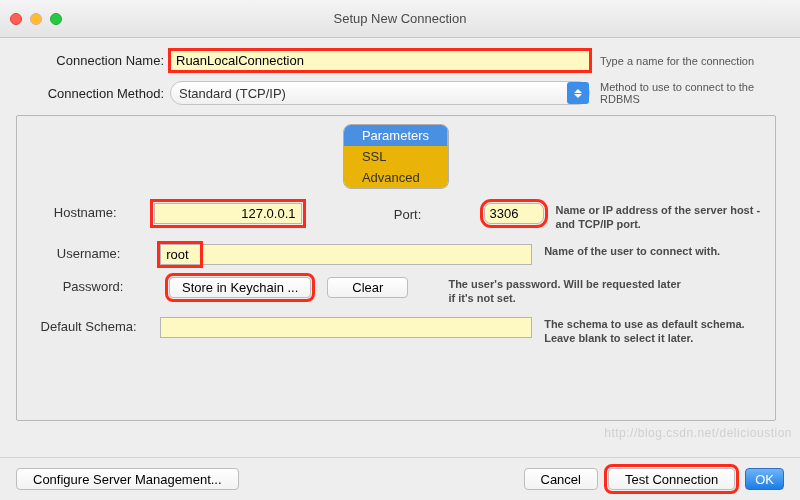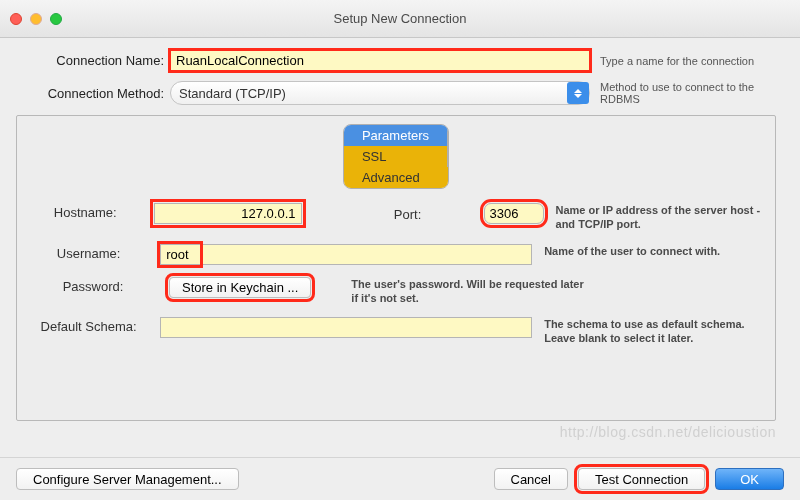--- a/index.html
+++ b/index.html
@@ -77,27 +77,27 @@
       display: inline-flex; align-items: center; cursor: default;
     }
     .btn-small { height: 21px; padding: 0 12px; }
     .footer {
       display: flex; align-items: center; padding: 10px 16px;
       gap: 10px; border-top: 1px solid #d4d4d4; margin-top: 36px;
     }
     .spacer { flex: 1; }
     .btn-ok {
       background: linear-gradient(#6fb4f9,#1a7de6); color: #fff; border: 1px solid #2d6fbf;
-      padding: 0 24px;
+      padding: 0 9px;
     }
     .hl { outline: 3px solid #ff2a1a; outline-offset: 1px; }
     .hl-tight { outline: 3px solid #ff2a1a; outline-offset: -1px; }
     .watermark {
-      position: absolute; right: 24px; bottom: 60px;
-      color: #d0d0d0; font-size: 14px; letter-spacing: 0.5px;
+      position: absolute; right: 8px; bottom: 60px;
+      color: #d0d0d0; font-size: 12px; letter-spacing: 0.5px;
       font-family: Arial;
     }
   </style>
 </head>
 <body>
 
 <div class="window">
   <div class="titlebar">
     <div class="traffic">
       <div class="dot red"></div>
@@ -151,20 +151,21 @@
           <input class="textin user-in" value="root" style="">
           <div style="position:absolute;left:-3px;top:-3px;width:46px;height:27px;border:3px solid #ff2a1a"></div>
         </div>
         <div class="desc">Name of the user to connect with.</div>
       </div>
 
       <div class="prow">
         <label>Password:</label>
         <div class="fields" style="gap:16px">
           <button class="btn btn-small hl">Store in Keychain ...</button>
+          <button class="btn btn-small" style="padding:0 24px">Clear</button>
         </div>
         <div class="desc" style="margin-left:40px">The user's password. Will be requested later if it's not set.</div>
       </div>
 
       <div class="prow">
         <label>Default Schema:</label>
         <div class="fields">
           <input class="textin user-in" value="" style="">
         </div>
         <div class="desc">The schema to use as default schema. Leave blank to select it later.</div>

